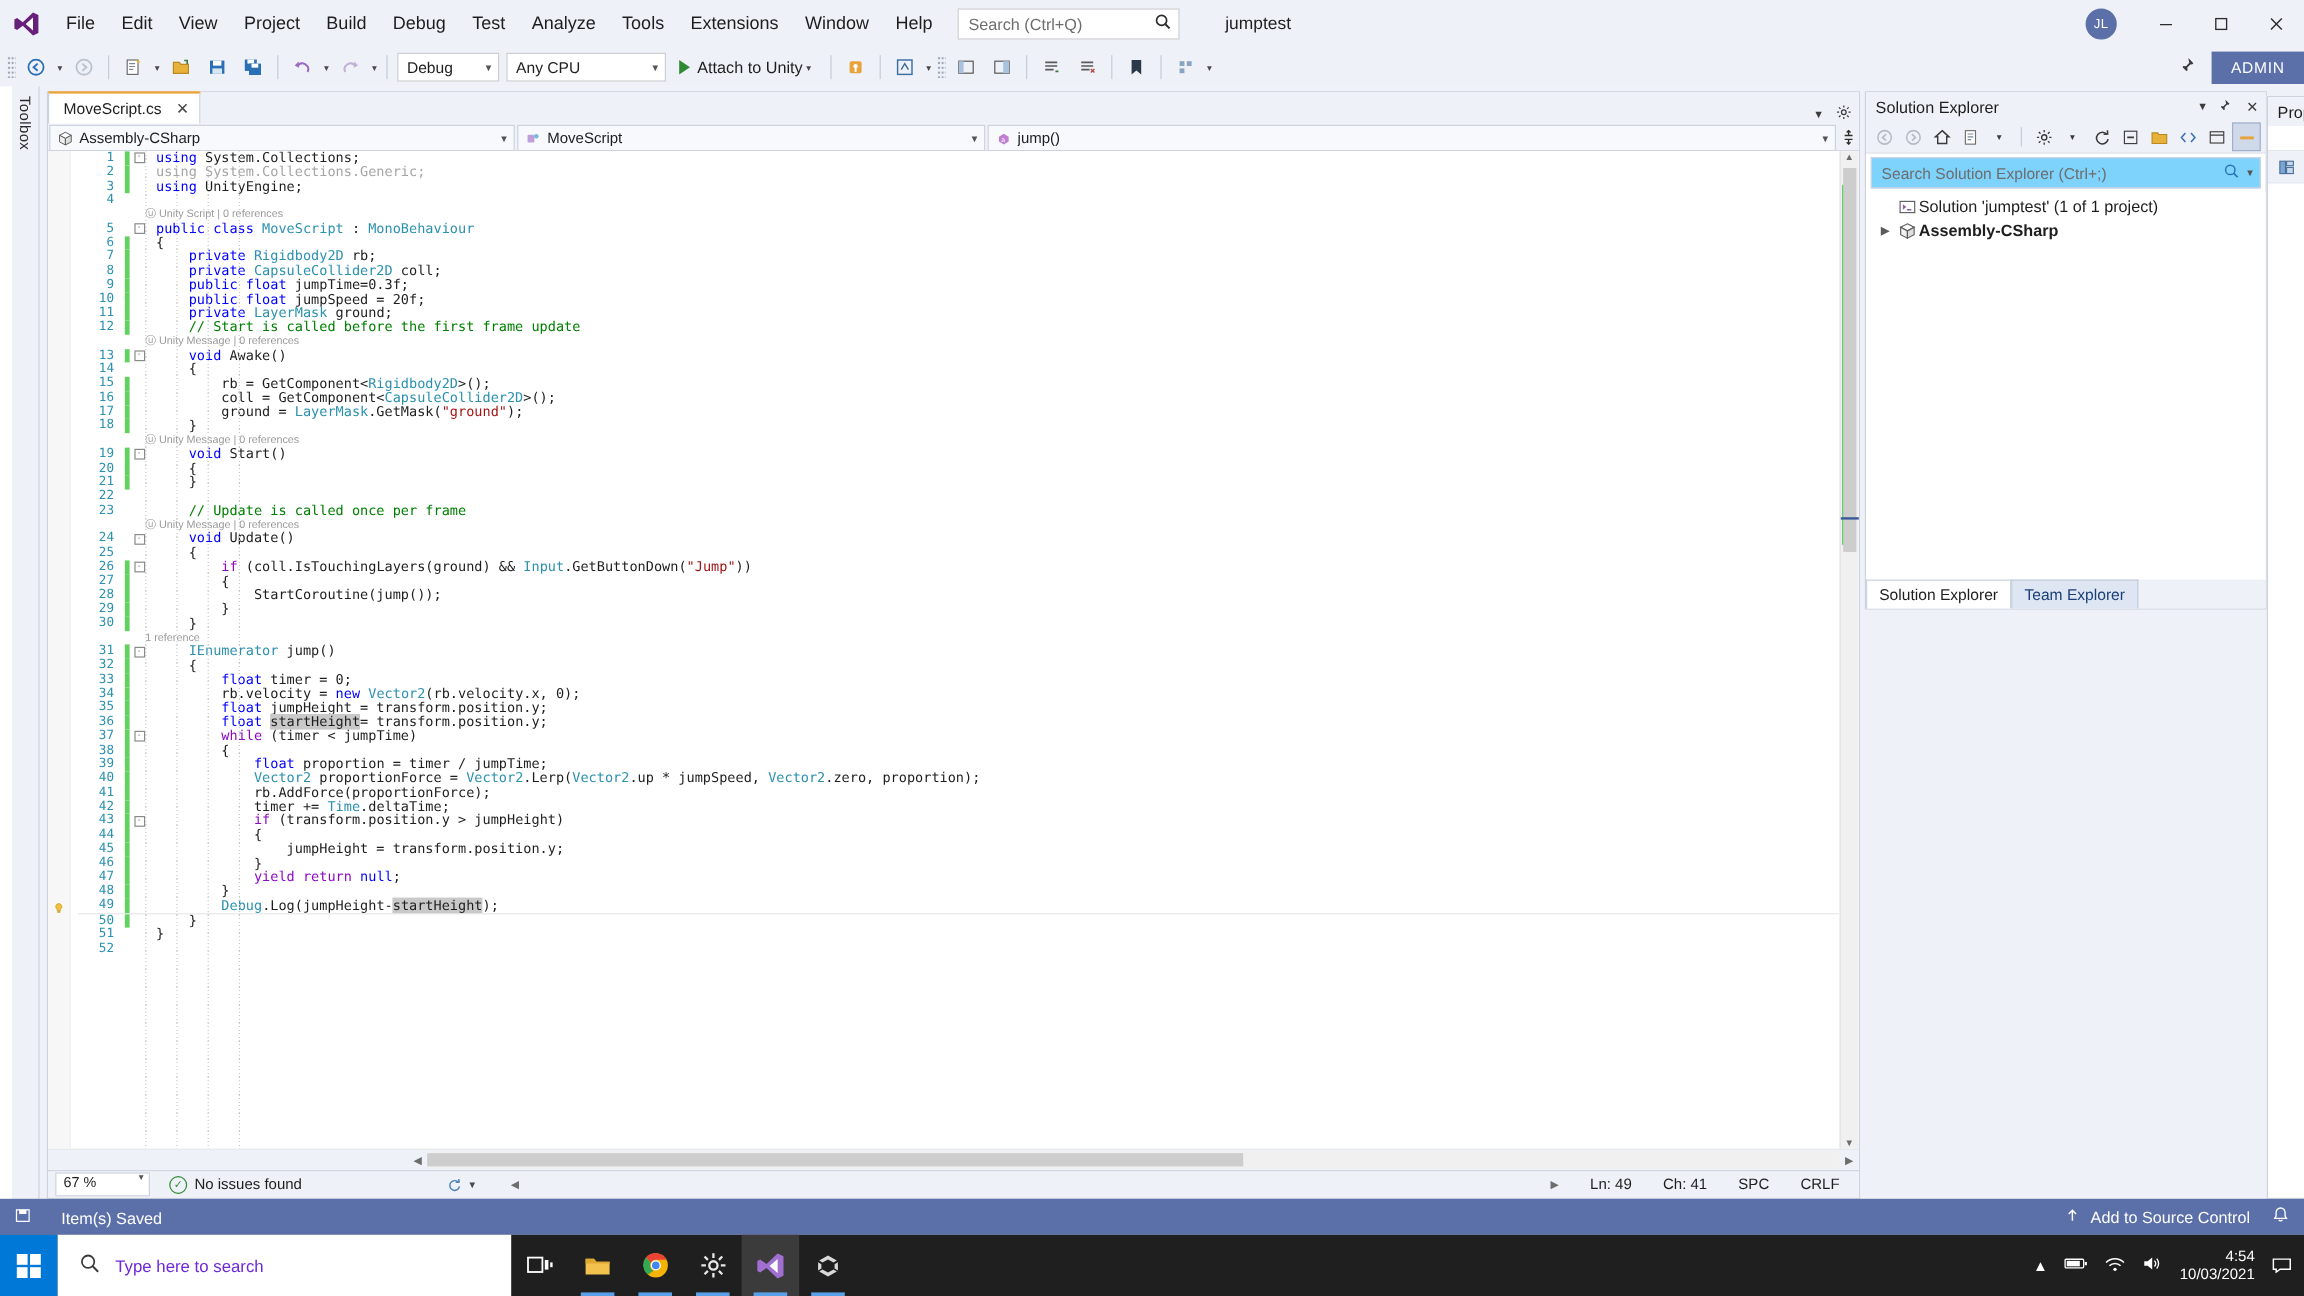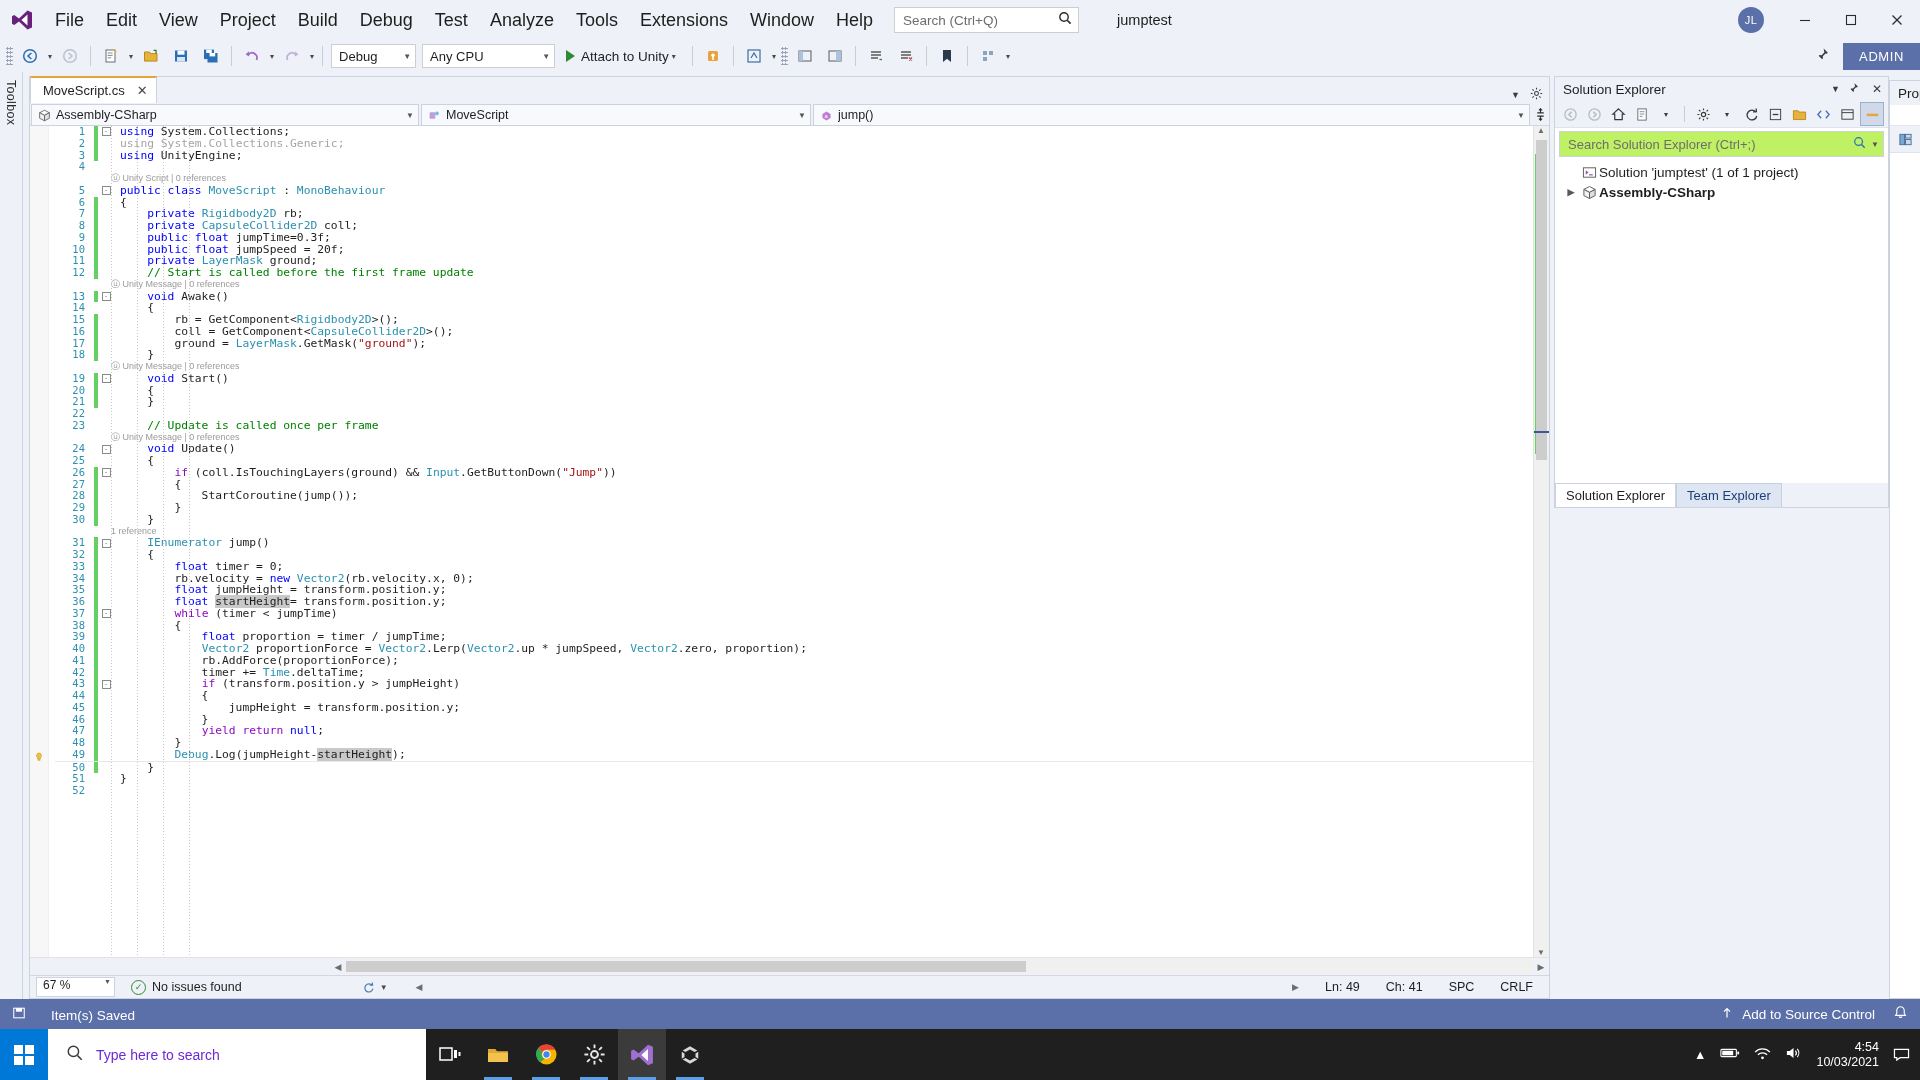--- a/index.html
+++ b/index.html
@@ -6,21 +6,21 @@
   body{width:1920px;height:1080px;overflow:hidden;background:#ffffff;
        font-family:"Liberation Sans",sans-serif;font-size:13px;color:#1e1e1e;
        -webkit-font-smoothing:antialiased;}
   .app{position:relative;width:1920px;height:1080px;display:flex;flex-direction:column;}
 
   
   .titlebar{height:40px;background:#eef1f7;display:flex;align-items:center;flex:none;}
   .vslogo{width:44px;display:flex;align-items:center;justify-content:center;}
   .vslogo svg{display:block;}
   .menu{display:flex;align-items:center;height:40px;}
-  .menu .mi{padding:0 11px;height:40px;line-height:40px;font-size:18px;color:#1e1e1e;cursor:default;}
+  .menu .mi{padding:0 11px;height:40px;line-height:40px;font-size:15px;color:#1e1e1e;cursor:default;}
   .qsearch{margin-left:10px;width:183px;height:24px;background:#fff;border:1px solid #ccced1;
            display:flex;align-items:center;position:relative;}
   .qsearch .qtext{font-size:13.5px;color:#6d6d6d;padding-left:8px;flex:1;}
   .qsearch .qico{position:absolute;right:6px;top:3px;color:#3a3a3a;}
   .projname{margin-left:38px;font-size:14.5px;color:#1e1e1e;}
   .tspacer{flex:1;}
   .avatar{width:26px;height:26px;border-radius:50%;background:#5b6fa8;color:#fff;font-size:11px;
           display:flex;align-items:center;justify-content:center;letter-spacing:.5px;}
   .wbtns{display:flex;align-items:center;margin-left:18px;}
   .wbtn{width:46px;height:40px;display:flex;align-items:center;justify-content:center;color:#2b2b2b;}
@@ -41,21 +41,21 @@
   .platcombo{width:120px;}
   .runbtn{display:flex;align-items:center;height:26px;padding:0 8px;color:#1e1e1e;font-size:13.5px;}
   .ptri{width:0;height:0;border-left:9px solid #2e8b33;border-top:6px solid transparent;
         border-bottom:6px solid transparent;margin-right:6px;}
   .adminbtn{margin-left:auto;height:40px;display:flex;align-items:center;}
   .adminlbl{background:#5b6fa8;color:#fff;font-size:13px;letter-spacing:.6px;
             padding:6px 16px;margin-right:0px;}
   .pinico{color:#3b3b3b;padding:0 10px;}
 
   
-  .bodywrap{flex:1;display:flex;min-height:0;background:#eef1f7;}
+  .bodywrap{flex:1;display:flex;min-height:0;background:#eef1f7;margin-left:10px;}
   .toolboxstrip{width:22px;background:#eef1f7;border-right:1px solid #cdd3de;
        display:flex;align-items:flex-start;justify-content:center;padding-top:8px;flex:none;}
   .toolboxstrip span{writing-mode:vertical-rl;font-size:12.5px;color:#2b2b2b;letter-spacing:.3px;}
 
   
   .editorcol{flex:1;display:flex;flex-direction:column;min-width:0;padding:4px 0 0 6px;}
   .docwell{flex:1;display:flex;flex-direction:column;min-height:0;background:#fff;border:1px solid #ccd2de;}
   .tabstrip{height:26px;background:#eef1f7;display:flex;align-items:flex-end;position:relative;flex:none;}
   .tab{height:25px;display:flex;align-items:center;background:#fff;border:1px solid #cdd3de;
        border-bottom:none;border-top:2px solid #e8a33d;padding:0 8px 0 12px;font-size:13px;color:#1e1e1e;}
@@ -132,21 +132,21 @@
   .rightcol{width:362px;flex:none;display:flex;flex-direction:row;background:#eef1f7;
             padding:4px 4px 0 4px;}
   .panel{background:#fff;border:1px solid #ccd2de;display:flex;flex-direction:column;}
   .ptitle{height:24px;background:#eef1f7;display:flex;align-items:center;padding:0 6px 0 8px;
           font-size:13.5px;color:#1e1e1e;flex:none;}
   .ptitle .pctl{margin-left:auto;display:flex;align-items:center;gap:10px;color:#3b3b3b;}
   .ptool{height:26px;background:#eef1f7;display:flex;align-items:center;gap:2px;padding:0 4px;flex:none;
          border-bottom:1px solid #dfe3ec;}
   .ptool .tb{width:22px;height:22px;display:flex;align-items:center;justify-content:center;color:#3b3b3b;}
   .ptool .tb.on{background:#cfd9ea;border:1px solid #9fb0cc;}
-  .psearch{height:24px;display:flex;align-items:center;background:#bef264;border:1px solid #cdd3de;
+  .psearch{height:24px;display:flex;align-items:center;background:#7dd3fc;border:1px solid #cdd3de;
            margin:3px 4px;padding:0 4px 0 8px;flex:none;}
   .psearch .pv{flex:1;font-size:13px;color:#6d6d6d;}
   .tree{flex:1;overflow:hidden;background:#fff;padding-top:2px;}
   .trow{height:20px;display:flex;align-items:center;font-size:13.5px;color:#1e1e1e;padding-left:8px;}
   .trow .tw{width:16px;display:flex;align-items:center;justify-content:center;color:#5a5a5a;font-size:9px;}
   .trow .ti{width:20px;display:flex;align-items:center;justify-content:center;}
   .trow.bold{font-weight:bold;}
   .tabsbottom{height:24px;background:#eef1f7;display:flex;align-items:flex-end;flex:none;}
   .btab{height:23px;display:flex;align-items:center;padding:0 10px;font-size:13px;
         background:#fff;border:1px solid #cdd3de;border-bottom:none;color:#1e1e1e;}

